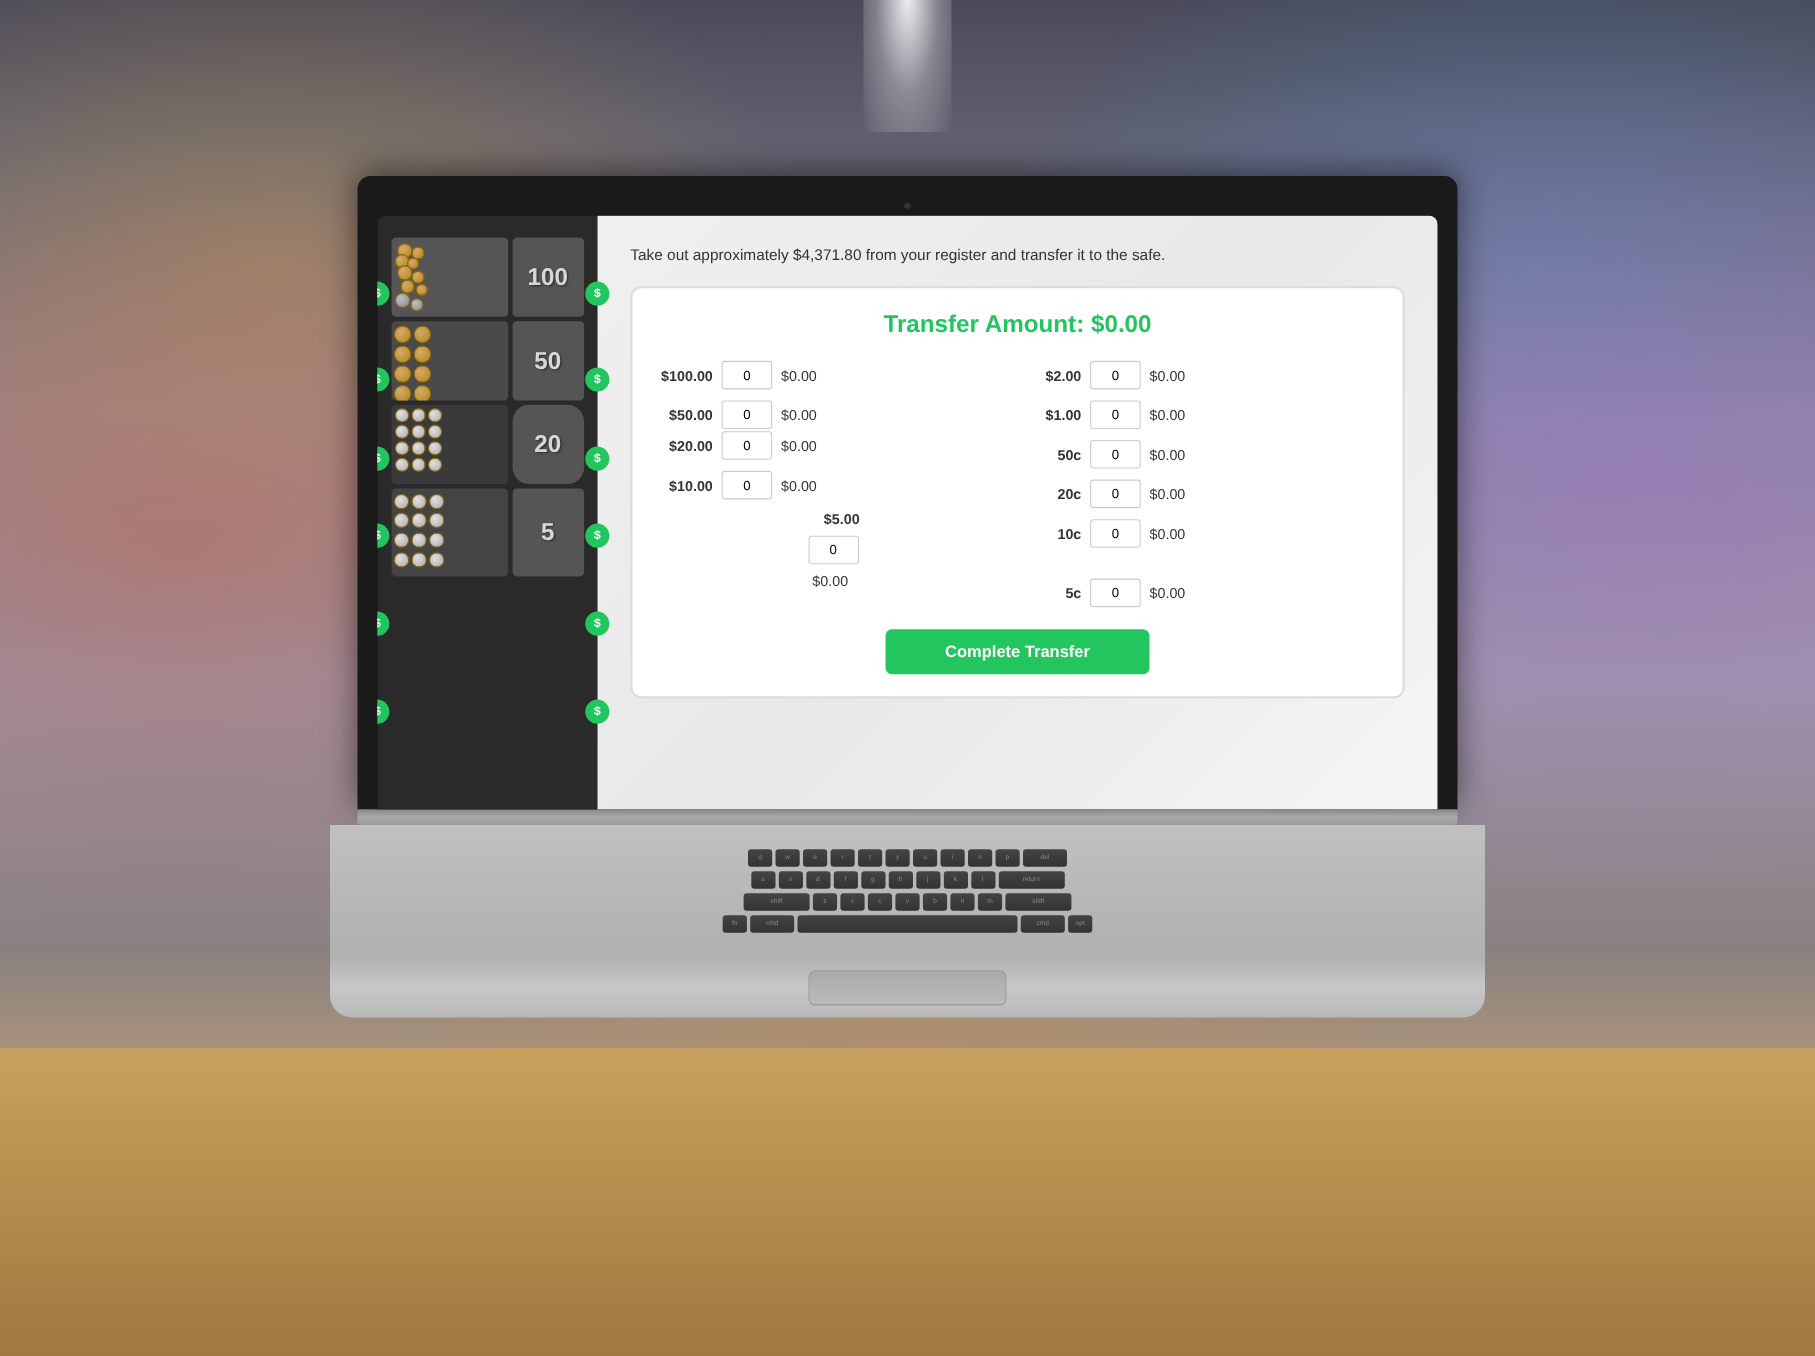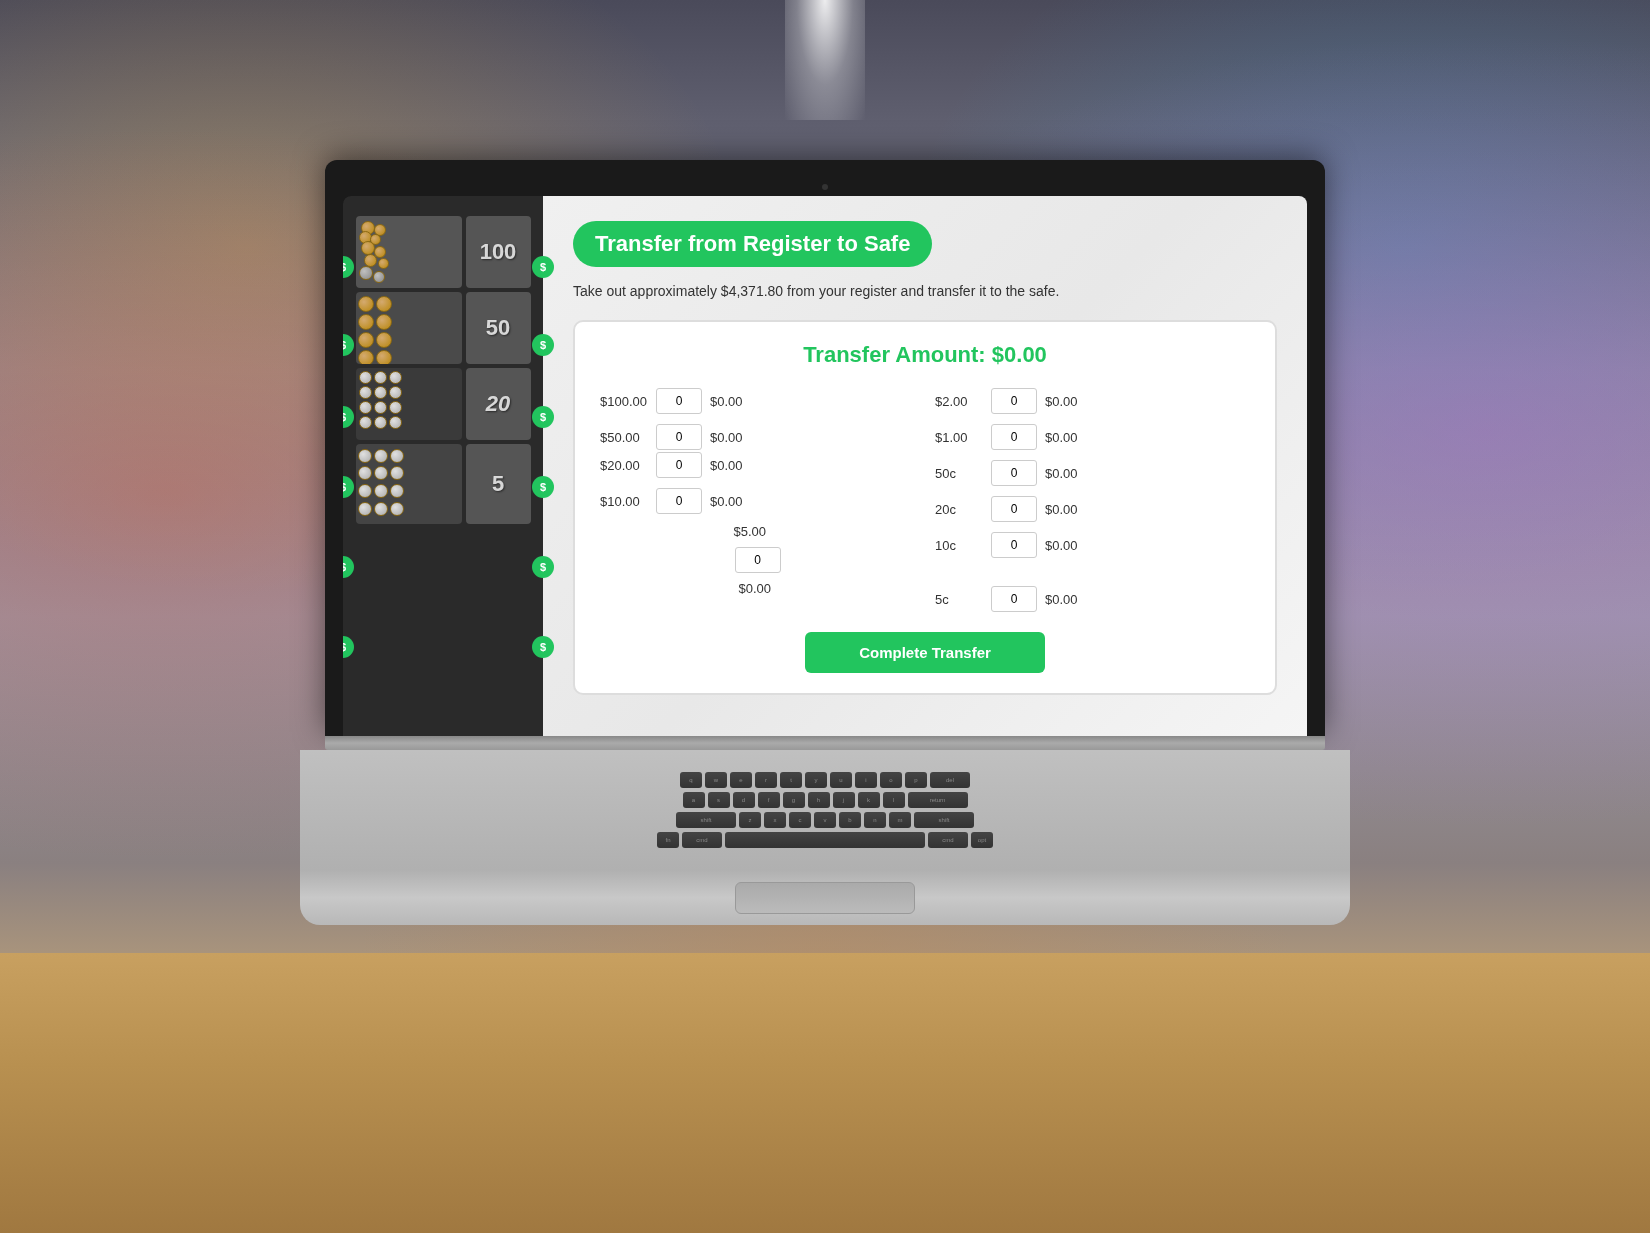--- a/index.html
+++ b/index.html
@@ -219,24 +219,24 @@
     }
 
     .denom-row {
       display: flex;
       align-items: center;
       gap: 8px;
     }
 
     .denom-label {
       font-size: 13px;
-      font-weight: normal;
+      font-weight: bold;
       color: #333;
       min-width: 48px;
-      text-align: left;
+      text-align: right;
     }
 
     .denom-input {
       width: 46px;
       height: 26px;
       border: 1px solid #ccc;
       border-radius: 3px;
       text-align: center;
       font-size: 12px;
       padding: 2px 4px;
@@ -412,21 +412,21 @@
             <div class="coin" style="width:13px;height:13px;top:18px;left:3px;background:radial-gradient(circle at 35% 35%, #e0e0e0, #aaa);"></div>
             <div class="coin" style="width:13px;height:13px;top:18px;left:18px;background:radial-gradient(circle at 35% 35%, #e0e0e0, #aaa);"></div>
             <div class="coin" style="width:13px;height:13px;top:18px;left:33px;background:radial-gradient(circle at 35% 35%, #e0e0e0, #aaa);"></div>
             <div class="coin" style="width:13px;height:13px;top:33px;left:3px;background:radial-gradient(circle at 35% 35%, #e0e0e0, #aaa);"></div>
             <div class="coin" style="width:13px;height:13px;top:33px;left:18px;background:radial-gradient(circle at 35% 35%, #e0e0e0, #aaa);"></div>
             <div class="coin" style="width:13px;height:13px;top:33px;left:33px;background:radial-gradient(circle at 35% 35%, #e0e0e0, #aaa);"></div>
             <div class="coin" style="width:13px;height:13px;top:48px;left:3px;background:radial-gradient(circle at 35% 35%, #e0e0e0, #aaa);"></div>
             <div class="coin" style="width:13px;height:13px;top:48px;left:18px;background:radial-gradient(circle at 35% 35%, #e0e0e0, #aaa);"></div>
             <div class="coin" style="width:13px;height:13px;top:48px;left:33px;background:radial-gradient(circle at 35% 35%, #e0e0e0, #aaa);"></div>
           </div>
-          <div class="cash-cell notes note-20" style="border-radius:4px;font-style:italic;">
+          <div class="cash-cell notes note-20" style="border-radius:15px;">
             <span style="font-size:22px; font-weight:900; color: rgba(255,255,255,0.8); text-shadow: 1px 1px 2px rgba(0,0,0,0.5);">20</span>
           </div>
         </div>
 
 
         <div class="cash-row" style="height:80px;">
           <div class="cash-cell coins" style="flex:1; background:#444; border-radius:4px; position:relative; overflow:hidden;">
             <div class="coin" style="width:14px;height:14px;top:5px;left:2px;background:radial-gradient(circle at 35% 35%, #e0e0e0, #aaa);"></div>
             <div class="coin" style="width:14px;height:14px;top:5px;left:18px;background:radial-gradient(circle at 35% 35%, #e0e0e0, #aaa);"></div>
             <div class="coin" style="width:14px;height:14px;top:5px;left:34px;background:radial-gradient(circle at 35% 35%, #e0e0e0, #aaa);"></div>
@@ -441,21 +441,20 @@
             <div class="coin" style="width:14px;height:14px;top:58px;left:34px;background:radial-gradient(circle at 35% 35%, #e0e0e0, #aaa);"></div>
           </div>
           <div class="cash-cell notes note-5" style="border-radius:4px;">
             <span style="font-size:22px; font-weight:900; color: rgba(255,255,255,0.8); text-shadow: 1px 1px 2px rgba(0,0,0,0.5);">5</span>
           </div>
         </div>
       </div>
 
       <div class="transfer-panel">
         
-        <div class="transfer-title">Transfer from Register to Safe</div>
 
         
         <p class="transfer-subtitle">Take out approximately $4,371.80 from your register and transfer it to the safe.</p>
 
         
         <div class="transfer-box">
 
           <div class="transfer-amount">
             <span>Transfer Amount:</span>
             <span>$0.00</span>

